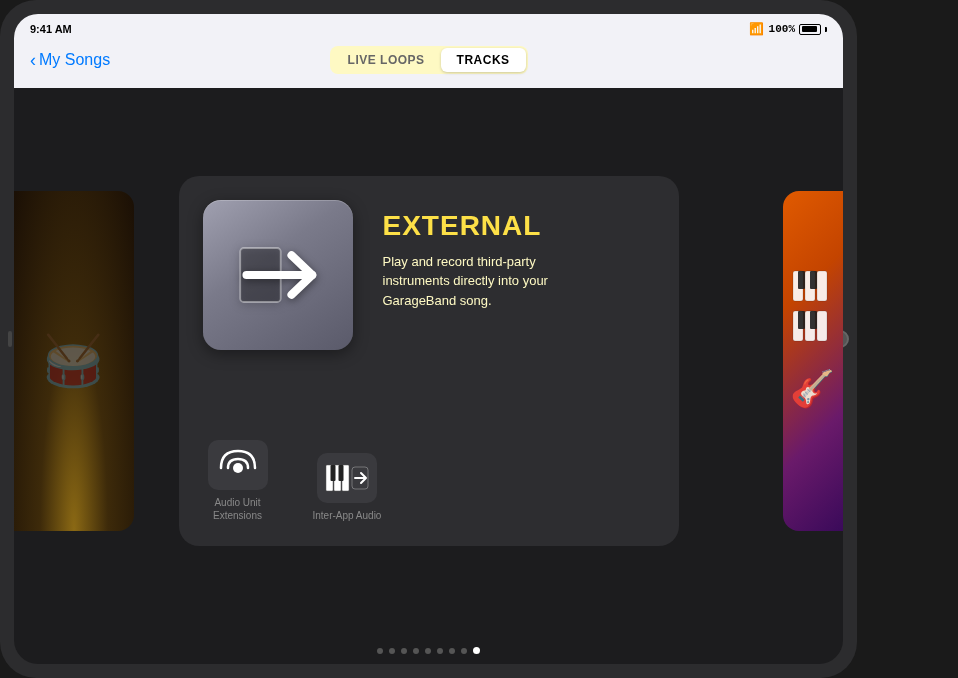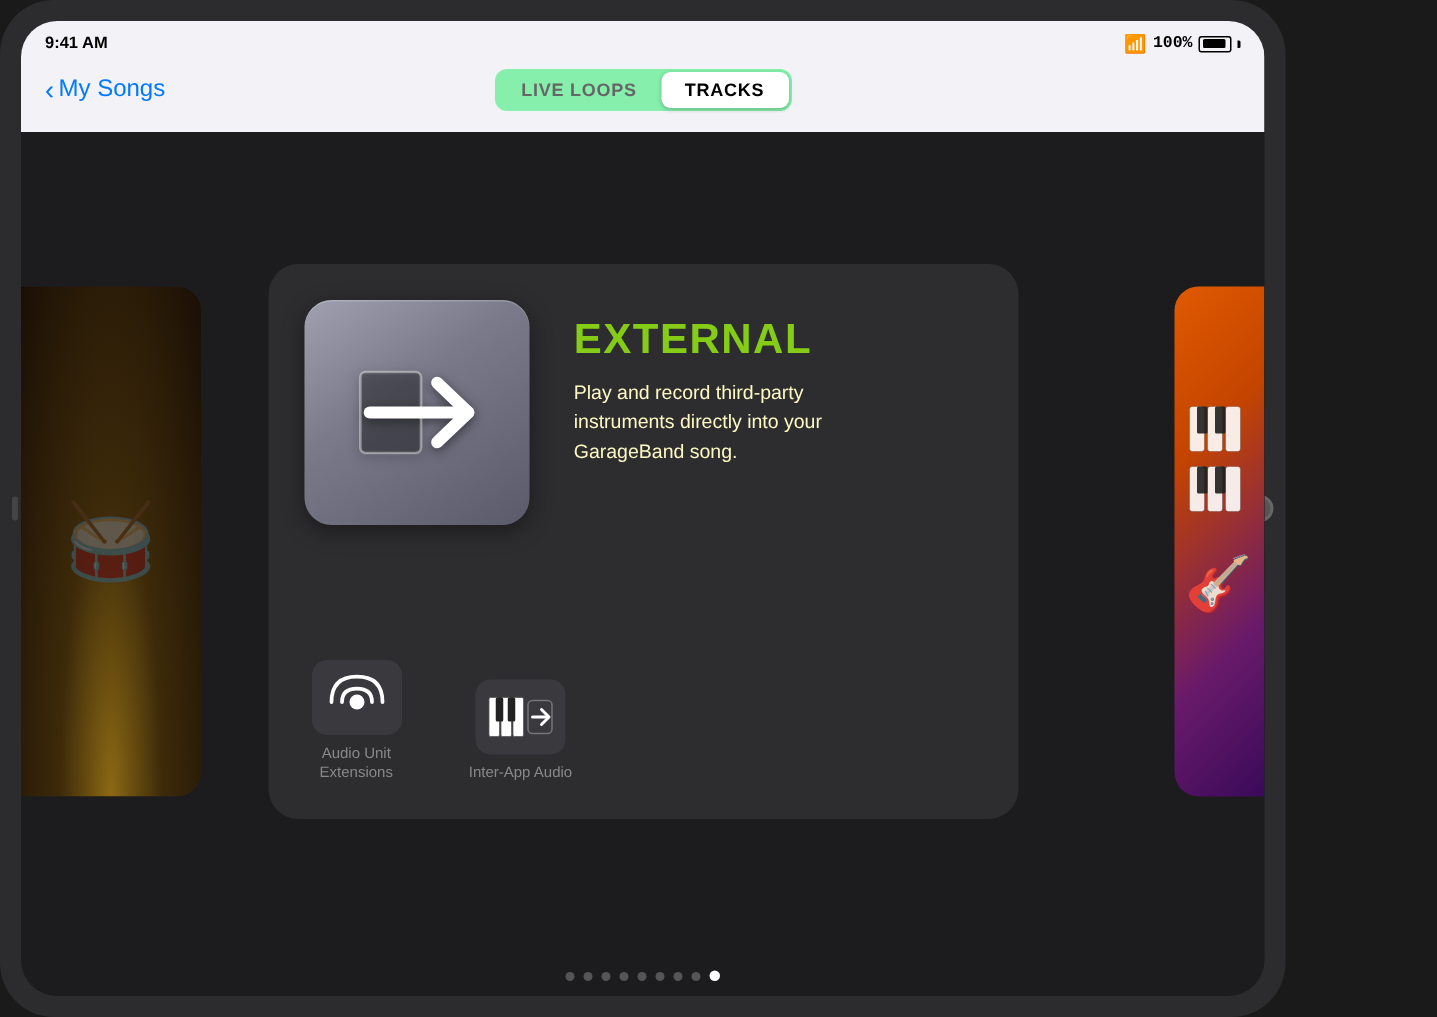--- a/index.html
+++ b/index.html
@@ -109,21 +109,21 @@
       cursor: pointer;
     }
 
     .back-chevron {
       font-size: 18px;
       line-height: 1;
     }
 
     .segment-control {
       display: flex;
-      background: #86efac;
+      background: #fef9c3;
       border-radius: 8px;
       padding: 2px;
       gap: 0;
     }
 
     .seg-btn {
       padding: 5px 16px;
       border-radius: 6px;
       font-size: 12px;
       font-weight: 600;
@@ -239,21 +239,21 @@
       filter: drop-shadow(0 2px 4px rgba(0,0,0,0.5));
     }
 
     .card-text {
       padding-top: 10px;
     }
 
     .external-title {
       font-size: 28px;
       font-weight: 700;
-      color: #84cc16;
+      color: #fde047;
       letter-spacing: 1px;
       margin-bottom: 10px;
     }
 
     .external-desc {
       font-size: 13px;
       color: #fef9c3;
       line-height: 1.5;
       max-width: 220px;
     }

